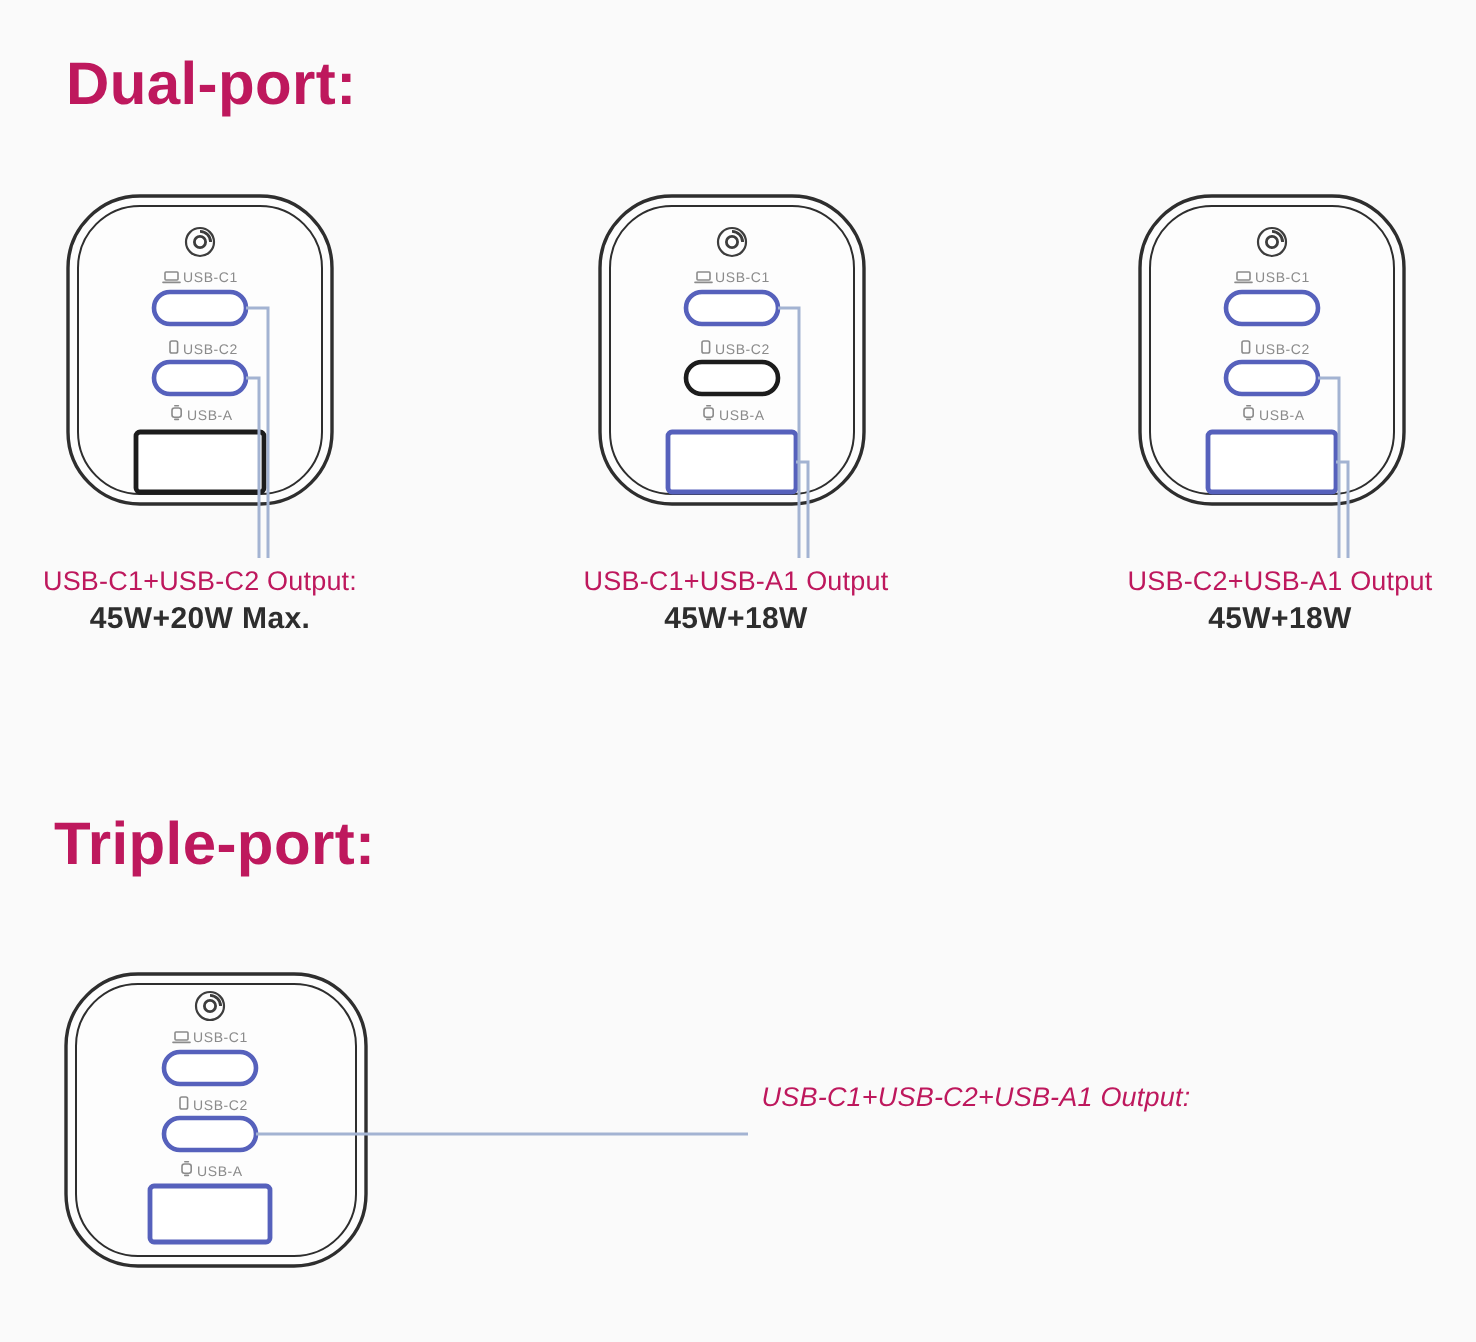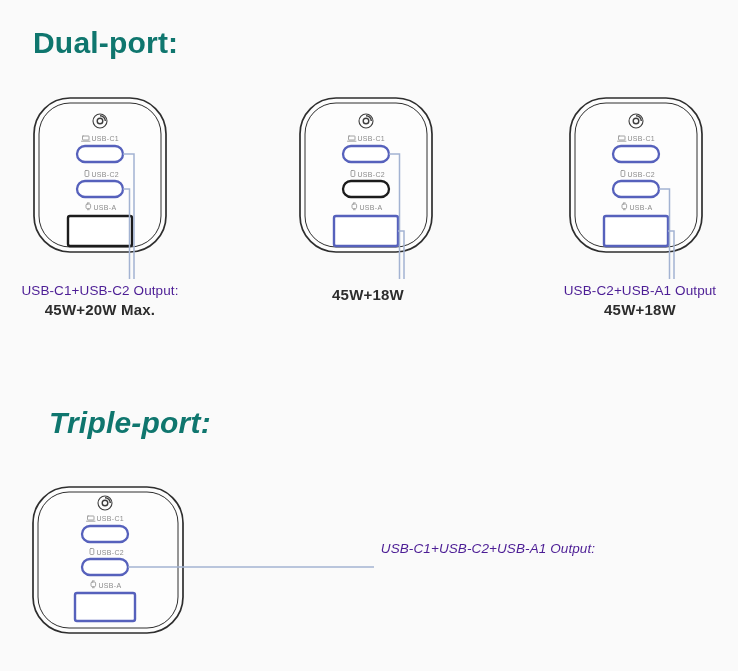--- a/index.html
+++ b/index.html
@@ -1,29 +1,29 @@
 <!DOCTYPE html>
 <html><head>
 <meta charset="utf-8">
 <style>
   html,body{margin:0;padding:0;}
   .stage{position:relative;width:738px;height:671px;background:#fafafa;overflow:hidden;
          font-family:"Liberation Sans",sans-serif;}
-  .heading{position:absolute;margin:0;font-size:30px;font-weight:700;color:#0f766e;letter-spacing:.2px;}
+  .heading{position:absolute;margin:0;font-size:30px;font-weight:700;color:#be185d;letter-spacing:.2px;}
   .charger{position:absolute;overflow:visible;}
   .shell-outer{fill:#fdfdfd;stroke:#2e2e2e;stroke-width:1.7;}
   .shell-inner{fill:none;stroke:#2e2e2e;stroke-width:1;}
   .port{fill:#ffffff;stroke-width:2.3;}
   .usba{fill:#ffffff;stroke-width:2.4;}
   .plabel-text{font-size:7px;fill:#8b8b8b;letter-spacing:.3px;font-family:"Liberation Sans",sans-serif;}
   .plabel-icon{stroke:#8b8b8b;fill:none;stroke-width:.8;stroke-linecap:round;}
   .logo{stroke:#3d3d3d;fill:none;}
   .connector{fill:none;stroke-width:1.5;}
   .caption{position:absolute;text-align:center;}
-  .cap-line1{font-size:13.5px;color:#4c1d95;letter-spacing:.1px;}
+  .cap-line1{font-size:13.5px;color:#be185d;letter-spacing:.1px;}
   .cap-line2{font-size:15px;font-weight:700;color:#2d2d2d;margin-top:3px;letter-spacing:.2px;}
 </style>
 </head>
 <body>
 
 <div class="stage">
 
   <h1 class="heading" style="left:33px;top:26px;">Dual-port:</h1>
 
   <svg class="charger" style="left:20px;top:96px;" width="160" height="186" viewBox="0 0 160 186">
@@ -81,20 +81,21 @@
     <g>
       <rect class="plabel-icon" x="66" y="108" width="4.6" height="4.6" rx="1.2"></rect>
       <path class="plabel-icon" d="M67.4 106.9 h1.8 M67.4 113.7 h1.8"></path>
       <text class="plabel-text" x="73.5" y="114">USB-A</text>
     </g>
     <rect class="usba" x="48" y="120" width="64" height="30" rx="2" stroke="#5661bc"></rect>
     <path class="connector" d="M103 58 H113.5 V183" stroke="#a3b3d2"></path>
     <path class="connector" d="M112 135 H118 V183" stroke="#a3b3d2"></path>
   </svg>
   <div class="caption" style="left:268px;top:283px;width:200px;">
+    <div class="cap-line1">USB-C1+USB-A1 Output</div>
     <div class="cap-line2">45W+18W</div>
   </div>
 
   <svg class="charger" style="left:556px;top:96px;" width="160" height="186" viewBox="0 0 160 186">
     <rect class="shell-outer" x="14" y="2" width="132" height="154" rx="36"></rect>
     <rect class="shell-inner" x="19" y="7" width="122" height="144" rx="31"></rect>
     <g>
       <circle class="logo" cx="80" cy="25" r="7" stroke-width="1.1"></circle>
       <circle class="logo" cx="80" cy="25" r="2.8" stroke-width="1.4"></circle>
       <path class="logo" d="M80 19.7 a5.3 5.3 0 0 1 5.3 5.3" stroke-width="1.4"></path>
@@ -117,21 +118,21 @@
     </g>
     <rect class="usba" x="48" y="120" width="64" height="30" rx="2" stroke="#5661bc"></rect>
     <path class="connector" d="M103 93 H113.5 V183" stroke="#a3b3d2"></path>
     <path class="connector" d="M112 135 H118 V183" stroke="#a3b3d2"></path>
   </svg>
   <div class="caption" style="left:540px;top:283px;width:200px;">
     <div class="cap-line1">USB-C2+USB-A1 Output</div>
     <div class="cap-line2">45W+18W</div>
   </div>
 
-  <h1 class="heading" style="left:49px;top:406px;font-style:italic;">Triple-port:</h1>
+  <h1 class="heading" style="left:27px;top:406px;">Triple-port:</h1>
 
   <svg class="charger" style="left:23px;top:485px;" width="360" height="152" viewBox="0 0 360 152">
     <rect class="shell-outer" x="10" y="2" width="150" height="146" rx="36"></rect>
     <rect class="shell-inner" x="15" y="7" width="140" height="136" rx="31"></rect>
     <g>
       <circle class="logo" cx="82" cy="18" r="7" stroke-width="1.1"></circle>
       <circle class="logo" cx="82" cy="18" r="2.8" stroke-width="1.4"></circle>
       <path class="logo" d="M82 12.7 a5.3 5.3 0 0 1 5.3 5.3" stroke-width="1.4"></path>
     </g>
     <g>

